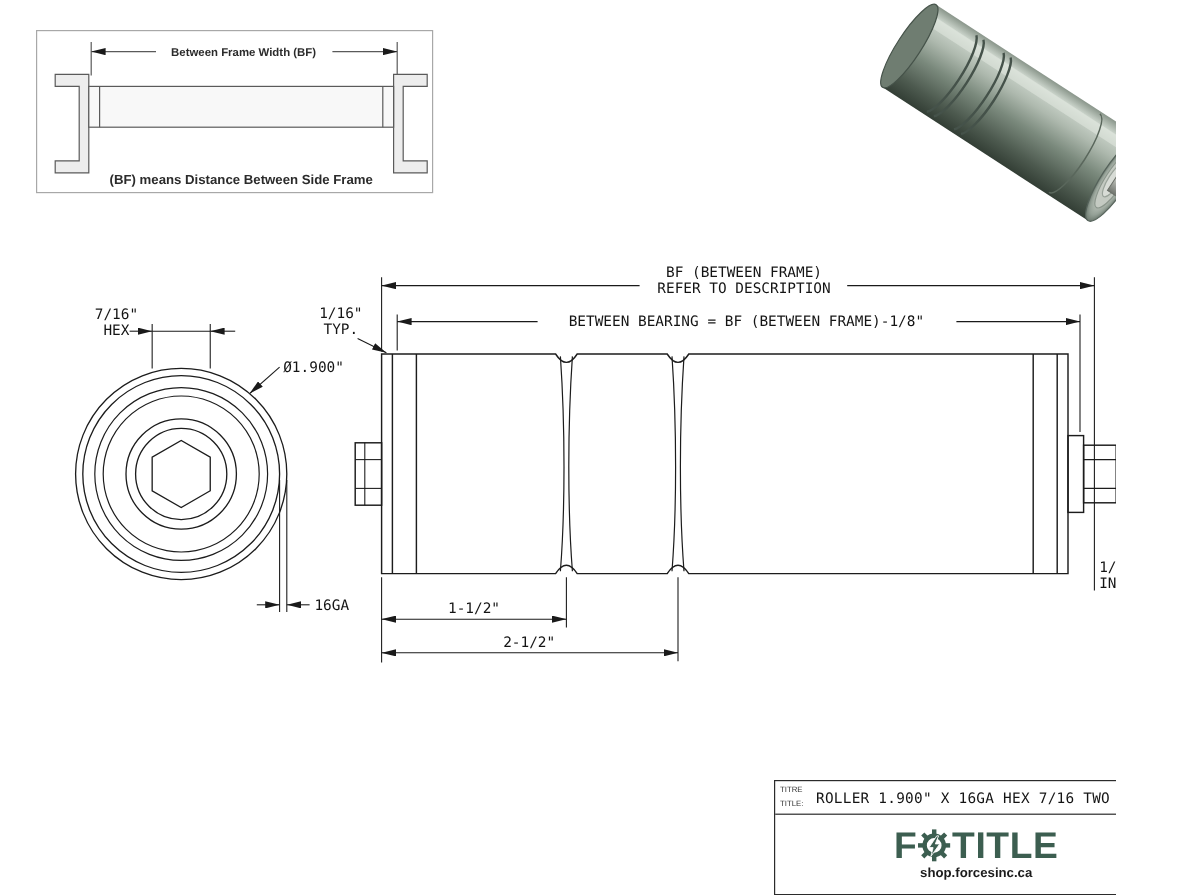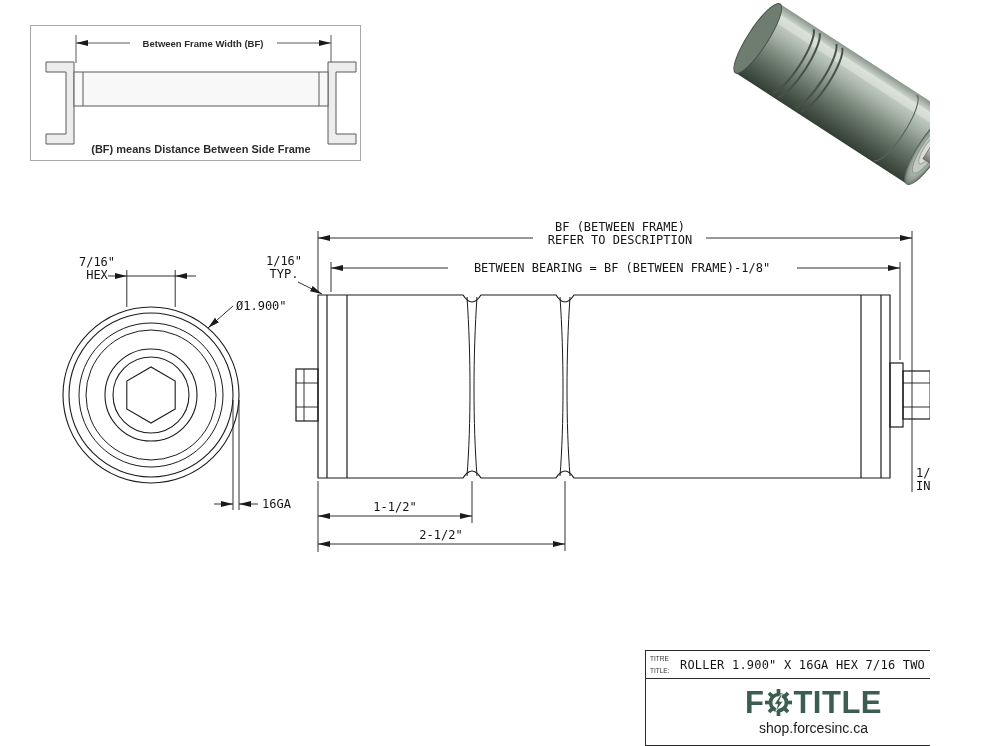--- a/index.html
+++ b/index.html
@@ -8,21 +8,21 @@
   .drawing{position:absolute;left:0;top:0;}
   .dim-text{font-family:"DejaVu Sans Mono",monospace;fill:#141414;}
   .inset-text{font-family:"Liberation Sans",sans-serif;font-weight:bold;fill:#2b2b2b;}
   .title-block{position:absolute;left:645px;top:650px;width:337px;height:96px;border:1px solid #2b2b2b;background:#ffffff;}
   .tb-title-row{display:flex;align-items:center;height:28px;border-bottom:1px solid #2b2b2b;}
   .tb-labels{width:34px;padding-left:4px;font-size:6.5px;line-height:1.7;color:#333;flex-shrink:0;}
   .tb-title{font-family:"DejaVu Sans Mono",monospace;font-size:12px;color:#141414;white-space:nowrap;letter-spacing:0.2px;}
   .tb-brand-area{height:64px;display:flex;flex-direction:column;align-items:center;justify-content:center;}
   .tb-brand{display:flex;align-items:center;font-size:31px;font-weight:bold;color:#3C5E50;letter-spacing:0.5px;line-height:1;}
   .gear{width:27px;height:27px;margin:0 1px;}
-  .tb-site{font-size:14px;font-weight:normal;color:#1c1c1c;margin-top:2px;}
+  .tb-site{font-size:11px;font-weight:bold;color:#1c1c1c;margin-top:2px;}
 </style>
 </head>
 <body>
 
 <div class="page">
 
   <svg class="drawing" width="982" height="746" viewBox="0 0 982 746">
     <defs>
       <marker id="arr" markerUnits="userSpaceOnUse" markerWidth="12" markerHeight="6" viewBox="0 0 12 6" refX="12" refY="3" orient="auto-start-reverse">
         <path d="M12,3 L0,0 L0,6 Z" fill="#1a1a1a"></path>

